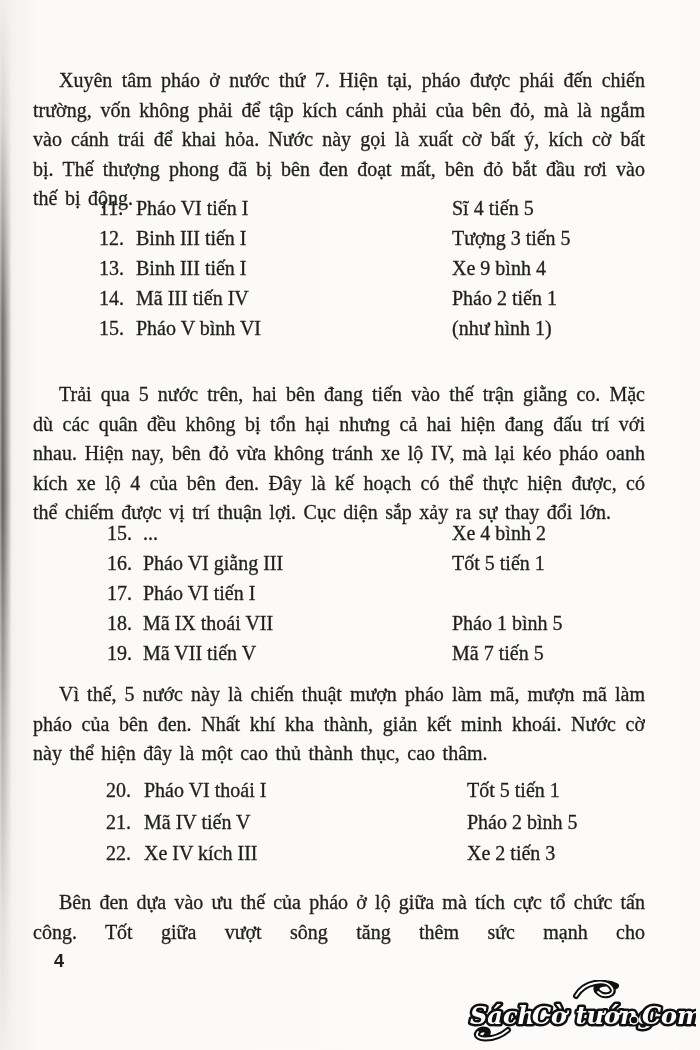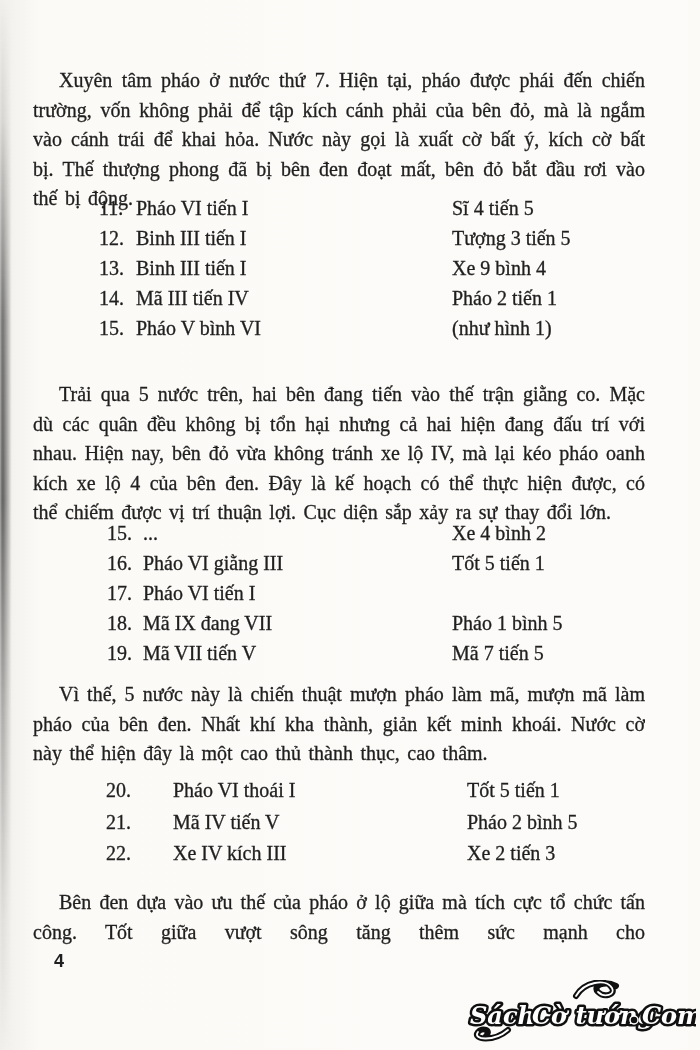--- a/index.html
+++ b/index.html
@@ -50,21 +50,21 @@
   .moves-b { top: 518px; }
   .moves-c { top: 775px; }
   .move-row { position: relative; height: 30px; line-height: 30px; }
   .moves-c .move-row { height: 31.5px; line-height: 31.5px; }
   .move-no    { position: absolute; left: 60px; }
   .move-red   { position: absolute; left: 97px; }
   .move-black { position: absolute; left: 377px; margin-left: 36px; }
   .moves-b .move-no  { left: 68px; }
   .moves-b .move-red { left: 104px; }
   .moves-c .move-no  { left: 67px; }
-  .moves-c .move-red { left: 105px; margin-left: 29px; }
+  .moves-c .move-red { left: 105px; }
   .moves-c .move-black { left: 392px; }
   .page-number {
     position: absolute;
     left: 54px; top: 951px;
     font-family: "Liberation Sans", sans-serif;
     font-weight: bold;
     font-size: 18px;
     -webkit-text-stroke: 0;
   }
   .watermark { position: absolute; right: 4px; bottom: 4px; }
@@ -117,21 +117,21 @@
       <span class="move-no">16.</span>
       <span class="move-red">Pháo VI giằng III</span>
       <span class="move-black">Tốt 5 tiến 1</span>
     </div>
     <div class="move-row">
       <span class="move-no">17.</span>
       <span class="move-red">Pháo VI tiến I</span>
     </div>
     <div class="move-row">
       <span class="move-no">18.</span>
-      <span class="move-red">Mã IX đang VII</span>
+      <span class="move-red">Mã IX thoái VII</span>
       <span class="move-black">Pháo 1 bình 5</span>
     </div>
     <div class="move-row">
       <span class="move-no">19.</span>
       <span class="move-red">Mã VII tiến V</span>
       <span class="move-black">Mã 7 tiến 5</span>
     </div>
   </div>
 
   <p class="para p3">Vì thế, 5 nước này là chiến thuật mượn pháo làm mã, mượn mã làm pháo của bên đen. Nhất khí kha thành, giản kết minh khoái. Nước cờ này thể hiện đây là một cao thủ thành thục, cao thâm.</p>

